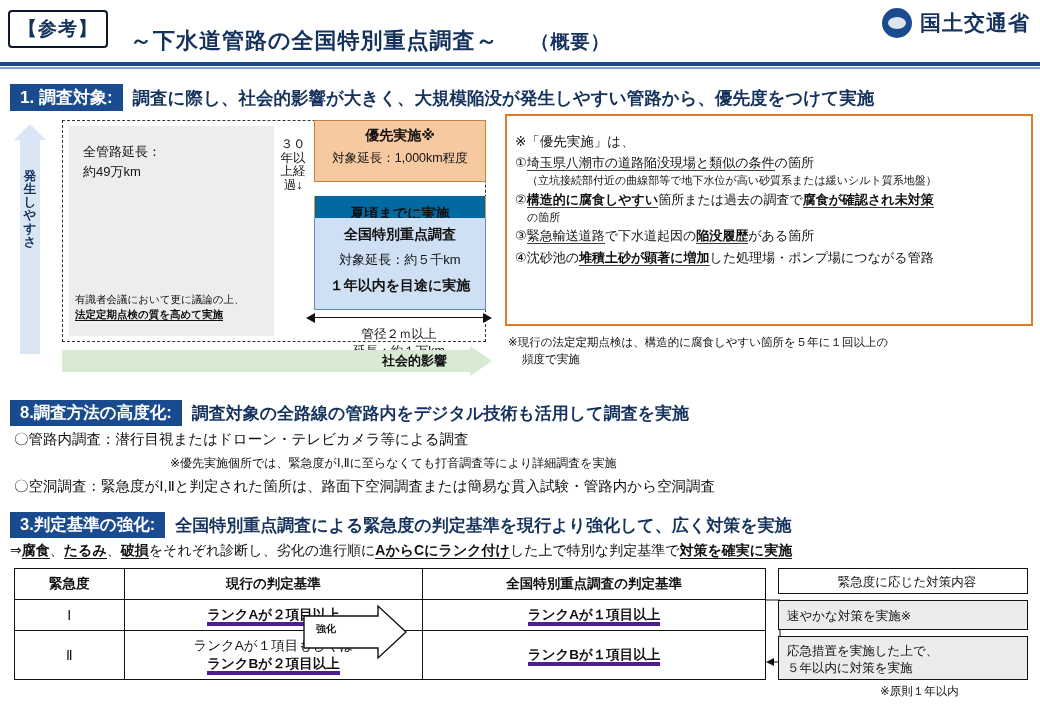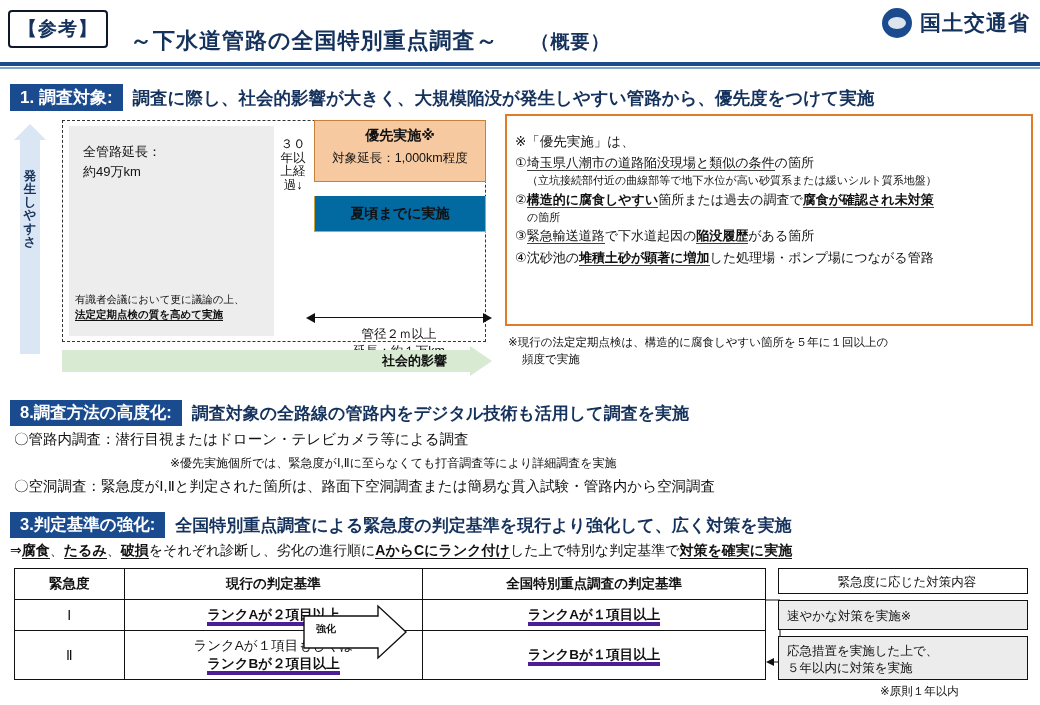--- a/index.html
+++ b/index.html
@@ -248,20 +248,25 @@
 
     <div class="col30">
       <span>３０年以上経過↓</span>
     </div>
 
     <div class="orange-box">
       <div class="l1">優先実施※</div>
       <div class="l2">対象延長：1,000km程度</div>
     </div>
     <div class="yellow-box">夏頃までに実施</div>
+    <div class="blue-box">
+      <div class="l1">全国特別重点調査</div>
+      <div class="l2">対象延長：約５千km</div>
+      <div class="l3">１年以内を目途に実施</div>
+    </div>
 
     <div class="hsize">
       <div class="bar">
           <span class="rt"></span>
         </div>
       <div>管径２ｍ以上</div>
       <div>延長：約１万km</div>
     </div>
 
     <div class="green-arrow">

